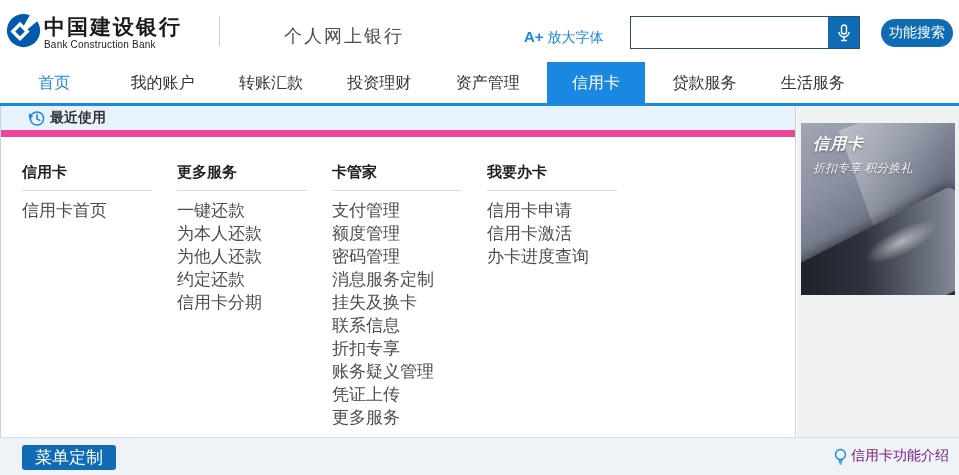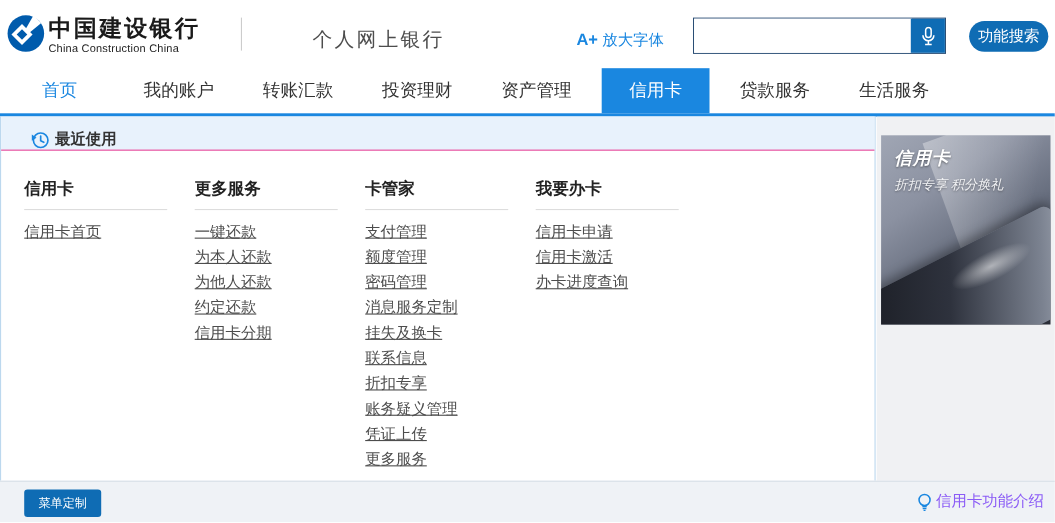--- a/index.html
+++ b/index.html
@@ -28,65 +28,65 @@
   .tab .tab-inner { display:inline-block; height:41px; line-height:41px; }
   .tab.em .tab-inner { color:#1a87e0; }
   .tab.active .tab-inner { background:#1a87e0; color:#fff; padding:0 25px; }
   .nav-underline { position:absolute; top:103px; left:0; width:959px; height:3px; background:#1a87e0; }
 
   
   .content { position:absolute; top:106px; left:0; width:959px; height:331px; }
   .menu-panel { position:absolute; left:0; top:0; width:796px; height:331px; background:#fff;
                 border-left:1px solid #bcd8ee; border-right:1px solid #bcd8ee; }
   .recent-bar { position:absolute; left:0; top:0; width:100%; height:31px; background:#e8f2fc;
-                border-bottom:1px solid #ec4899; display:flex; align-items:flex-end; padding-left:27px; }
+                border-bottom:7px solid #ec4899; display:flex; align-items:center; padding-left:27px; }
   .recent-bar .recent-label { font-size:14px; font-weight:bold; color:#333; margin-left:5px; }
   .menu-columns { position:absolute; left:0; top:31px; width:100%; display:flex; padding:25px 0 0 21px; }
   .menu-col { width:155px; }
   .col-title { font-size:15px; font-weight:bold; color:#222; height:20px; line-height:20px; }
   .col-divider { width:130px; height:1px; background:#ddd; margin:8px 0 8px 0; }
-  .menu-item { font-size:14px; color:#4d4d4d; height:23px; line-height:23px; cursor:pointer;text-decoration:underline; }
+  .menu-item { font-size:17px; color:#4d4d4d; height:23px; line-height:23px; cursor:pointer; }
 
   .sidebar { position:absolute; left:797px; top:0; width:162px; height:331px; background:#f0f1f3; }
   .banner { position:absolute; left:4px; top:17px; width:154px; height:172px; overflow:hidden; cursor:pointer;
             background:linear-gradient(145deg,#a0a6b4 0%,#8b91a1 30%,#636a7a 60%,#2c2f39 100%); }
   .banner::before { content:""; position:absolute; right:-40px; top:-20px; width:140px; height:120px;
             background:linear-gradient(120deg,rgba(255,255,255,.35),rgba(255,255,255,0) 60%); transform:rotate(-20deg); }
   .card-shape { position:absolute; left:-35px; bottom:-30px; width:220px; height:95px; border-radius:8px;
             background:linear-gradient(115deg,#15171d 0%,#2e323d 45%,#7b8290 80%,#b9bec9 100%);
             transform:rotate(-27deg); box-shadow:0 -4px 10px rgba(0,0,0,.35); }
   .card-glare { position:absolute; left:60px; bottom:40px; width:80px; height:26px; border-radius:50%;
             background:radial-gradient(ellipse,rgba(255,255,255,.55),rgba(255,255,255,0) 70%); transform:rotate(-27deg); }
   .banner-title { position:absolute; left:12px; top:11px; font-size:16px; font-weight:bold; font-style:italic;
             color:#fff; text-shadow:0 1px 2px rgba(0,0,0,.45); letter-spacing:1px; }
   .banner-subtitle { position:absolute; left:12px; top:37px; font-size:12px; font-style:italic; color:#f2f3f5;
             text-shadow:0 1px 2px rgba(0,0,0,.4); }
 
   
   .footer { position:absolute; top:437px; left:0; width:959px; height:38px; background:#eff2f6; border-top:1px solid #d8dfe6; }
   .customize-btn { position:absolute; left:22px; top:7px; height:25px; padding:0 13px; background:#0f6cb4; color:#fff;
-            border:none; border-radius:3px; font-size:11px; cursor:pointer; font-family:inherit; }
-  .info-link { position:absolute; right:10px; top:9px; font-size:14px; color:#8b5cf6; text-decoration:none;
+            border:none; border-radius:3px; font-size:17px; cursor:pointer; font-family:inherit; }
+  .info-link { position:absolute; right:10px; top:9px; font-size:14px; color:#701a75; text-decoration:none;
             display:flex; align-items:center; gap:3px; cursor:pointer; }
 </style>
 </head>
 <body>
 
 <div class="page">
 
   <div class="header">
     <svg class="logo-svg" viewBox="0 0 40 40">
       <circle cx="20" cy="20" r="19" fill="#005bac"></circle>
       <polygon points="20,15 28,1 36,9 24,19" fill="#ffffff"></polygon>
       <polygon points="5,21 16,10 27,21 16,32" fill="#ffffff"></polygon>
       <polygon points="10.5,21 16,15.5 21.5,21 16,26.5" fill="#005bac"></polygon>
     </svg>
     <div class="bank-names">
       <div class="bank-cn">中国建设银行</div>
-      <div class="bank-en">China Construction China</div>
+      <div class="bank-en">Bank Construction Bank</div>
     </div>
     <div class="hdr-divider"></div>
     <div class="portal-title">个人网上银行</div>
     <a class="font-zoom">
       <span class="aplus">A+</span>
       <span>放大字体</span>
     </a>
     <div class="searchbox">
       <input type="text" placeholder="" style="">
       <button class="mic-btn">

